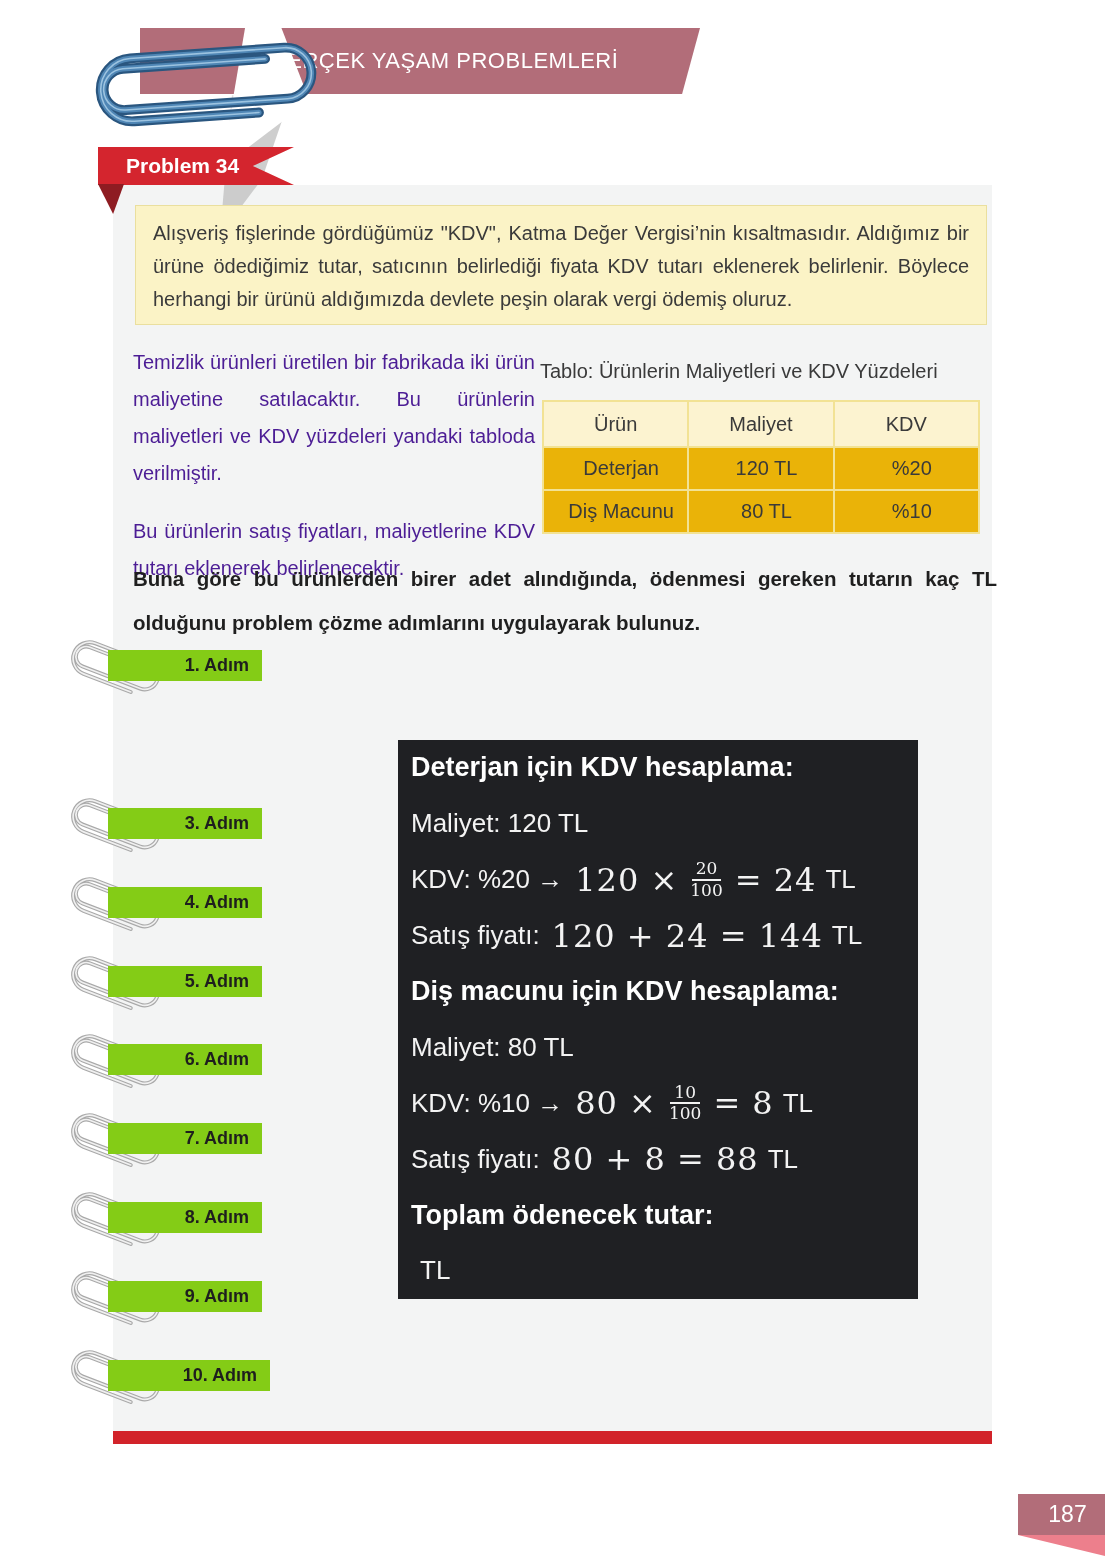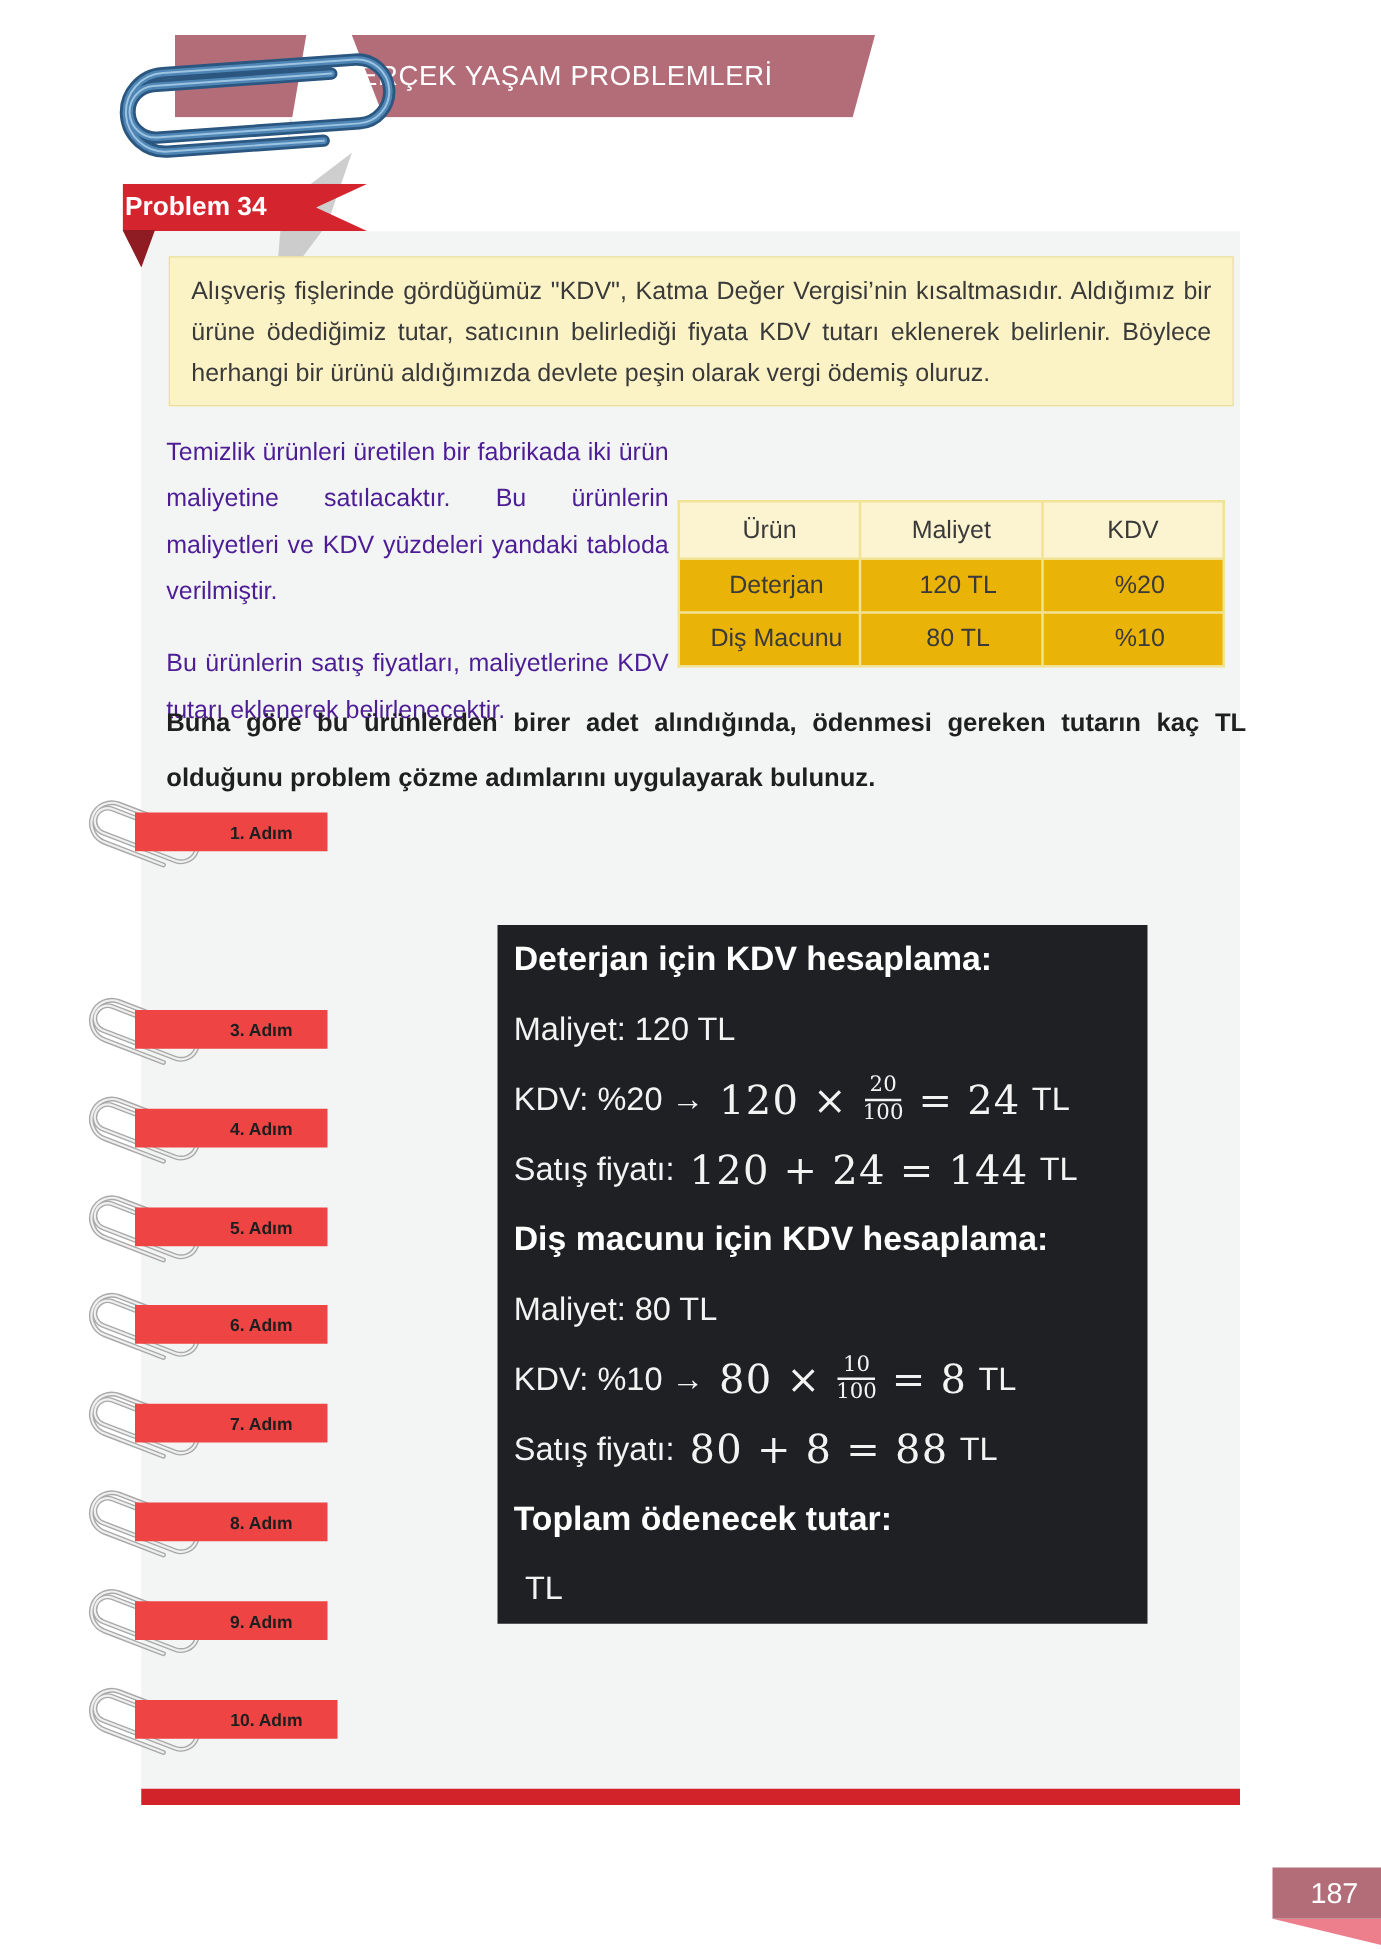--- a/index.html
+++ b/index.html
@@ -18,21 +18,21 @@
   .blue-clip{position:absolute;left:55px;top:25px;width:295px;height:110px;transform:rotate(-4deg);}
 
   
   .panel{position:absolute;left:113px;top:185px;width:879px;height:1247px;background:#f3f4f4;}
   .bottom-bar{position:absolute;left:113px;top:1431px;width:879px;height:13px;background:#d2232a;}
 
   
   .ribbon{position:absolute;left:98px;top:147px;width:196px;height:38px;background:#d4252e;
           clip-path:polygon(0 0,100% 0,79% 50%,100% 100%,0 100%);
           display:flex;align-items:center;}
-  .ribbon span{color:#ffffff;font-weight:700;font-size:21px;padding-left:2px;}
+  .ribbon span{color:#ffffff;font-weight:700;font-size:21px;padding-left:28px;}
   .ribbon-fold{position:absolute;left:98px;top:184px;width:26px;height:30px;background:#8e1c22;
           clip-path:polygon(0 0,100% 0,58% 100%);}
 
   
   .intro{position:absolute;left:135px;top:205px;width:852px;height:120px;background:#fbf3c6;
          border:1px solid #eadf9e;box-sizing:border-box;padding:11px 17px;
          font-size:20px;line-height:33px;text-align:justify;color:#3a3a3a;}
 
   
   .col-left{position:absolute;left:133px;top:344px;width:402px;font-size:20px;line-height:37px;
@@ -44,23 +44,23 @@
        font-size:20px;color:#3a3a3a;table-layout:fixed;}
   .tbl th,.tbl td{border:2px solid #f2e294;text-align:center;font-weight:400;}
   .tbl th{background:#fcf3d0;height:42px;}
   .tbl td{background:#eab308;height:39px;padding-left:12px;}
 
   .question{position:absolute;left:133px;top:557px;width:864px;font-size:20.5px;font-weight:700;
             line-height:44px;color:#1f1f1f;text-align:justify;}
 
   
   .step{position:absolute;left:55px;width:230px;height:72px;}
-  .step .tag{position:absolute;left:53px;top:18px;width:154px;height:31px;background:#ef4444;
-             display:flex;align-items:center;justify-content:flex-end;padding-right:28px;
-             box-sizing:border-box;font-size:14px;font-weight:700;color:#1e1e1e;}
+  .step .tag{position:absolute;left:53px;top:18px;width:154px;height:31px;background:#84cc16;
+             display:flex;align-items:center;justify-content:flex-end;padding-right:13px;
+             box-sizing:border-box;font-size:18px;font-weight:700;color:#1e1e1e;}
   .step.wide .tag{width:162px;}
   .step svg{position:absolute;left:-4px;top:-8px;transform:rotate(21deg);transform-origin:20% 50%;}
 
   
   .solution{position:absolute;left:398px;top:740px;width:520px;height:559px;background:#1f2023;
             box-sizing:border-box;padding-left:13px;display:flex;flex-direction:column;}
   .sol-row{height:55.9px;display:flex;align-items:center;color:#f3f3f3;}
   .sh{font-size:27px;font-weight:700;color:#ffffff;}
   .ml{font-size:26px;margin-right:12px;}
   .mp{font-size:26px;}
@@ -100,20 +100,21 @@
   </div>
   <div class="ribbon-fold"></div>
 
   <div class="intro">Alışveriş fişlerinde gördüğümüz "KDV", Katma Değer Vergisi’nin kısaltmasıdır. Aldığımız bir ürüne ödediğimiz tutar, satıcının belirlediği fiyata KDV tutarı eklenerek belirlenir. Böylece herhangi bir ürünü aldığımızda devlete peşin olarak vergi ödemiş oluruz.</div>
 
   <div class="col-left">
     <div class="p1">Temizlik ürünleri üretilen bir fabrikada iki ürün maliyetine satılacaktır. Bu ürünlerin maliyetleri ve KDV yüzdeleri yandaki tabloda verilmiştir.</div>
     <div class="p2">Bu ürünlerin satış fiyatları, maliyetlerine KDV tutarı eklenerek belirlenecektir.</div>
   </div>
 
+  <div class="tbl-caption">Tablo: Ürünlerin Maliyetleri ve KDV Yüzdeleri</div>
   <table class="tbl">
     <tbody>
         <tr>
       <th>Ürün</th>
       <th>Maliyet</th>
       <th>KDV</th>
     </tr>
     <tr>
       <td>Deterjan</td>
       <td>120 TL</td>

